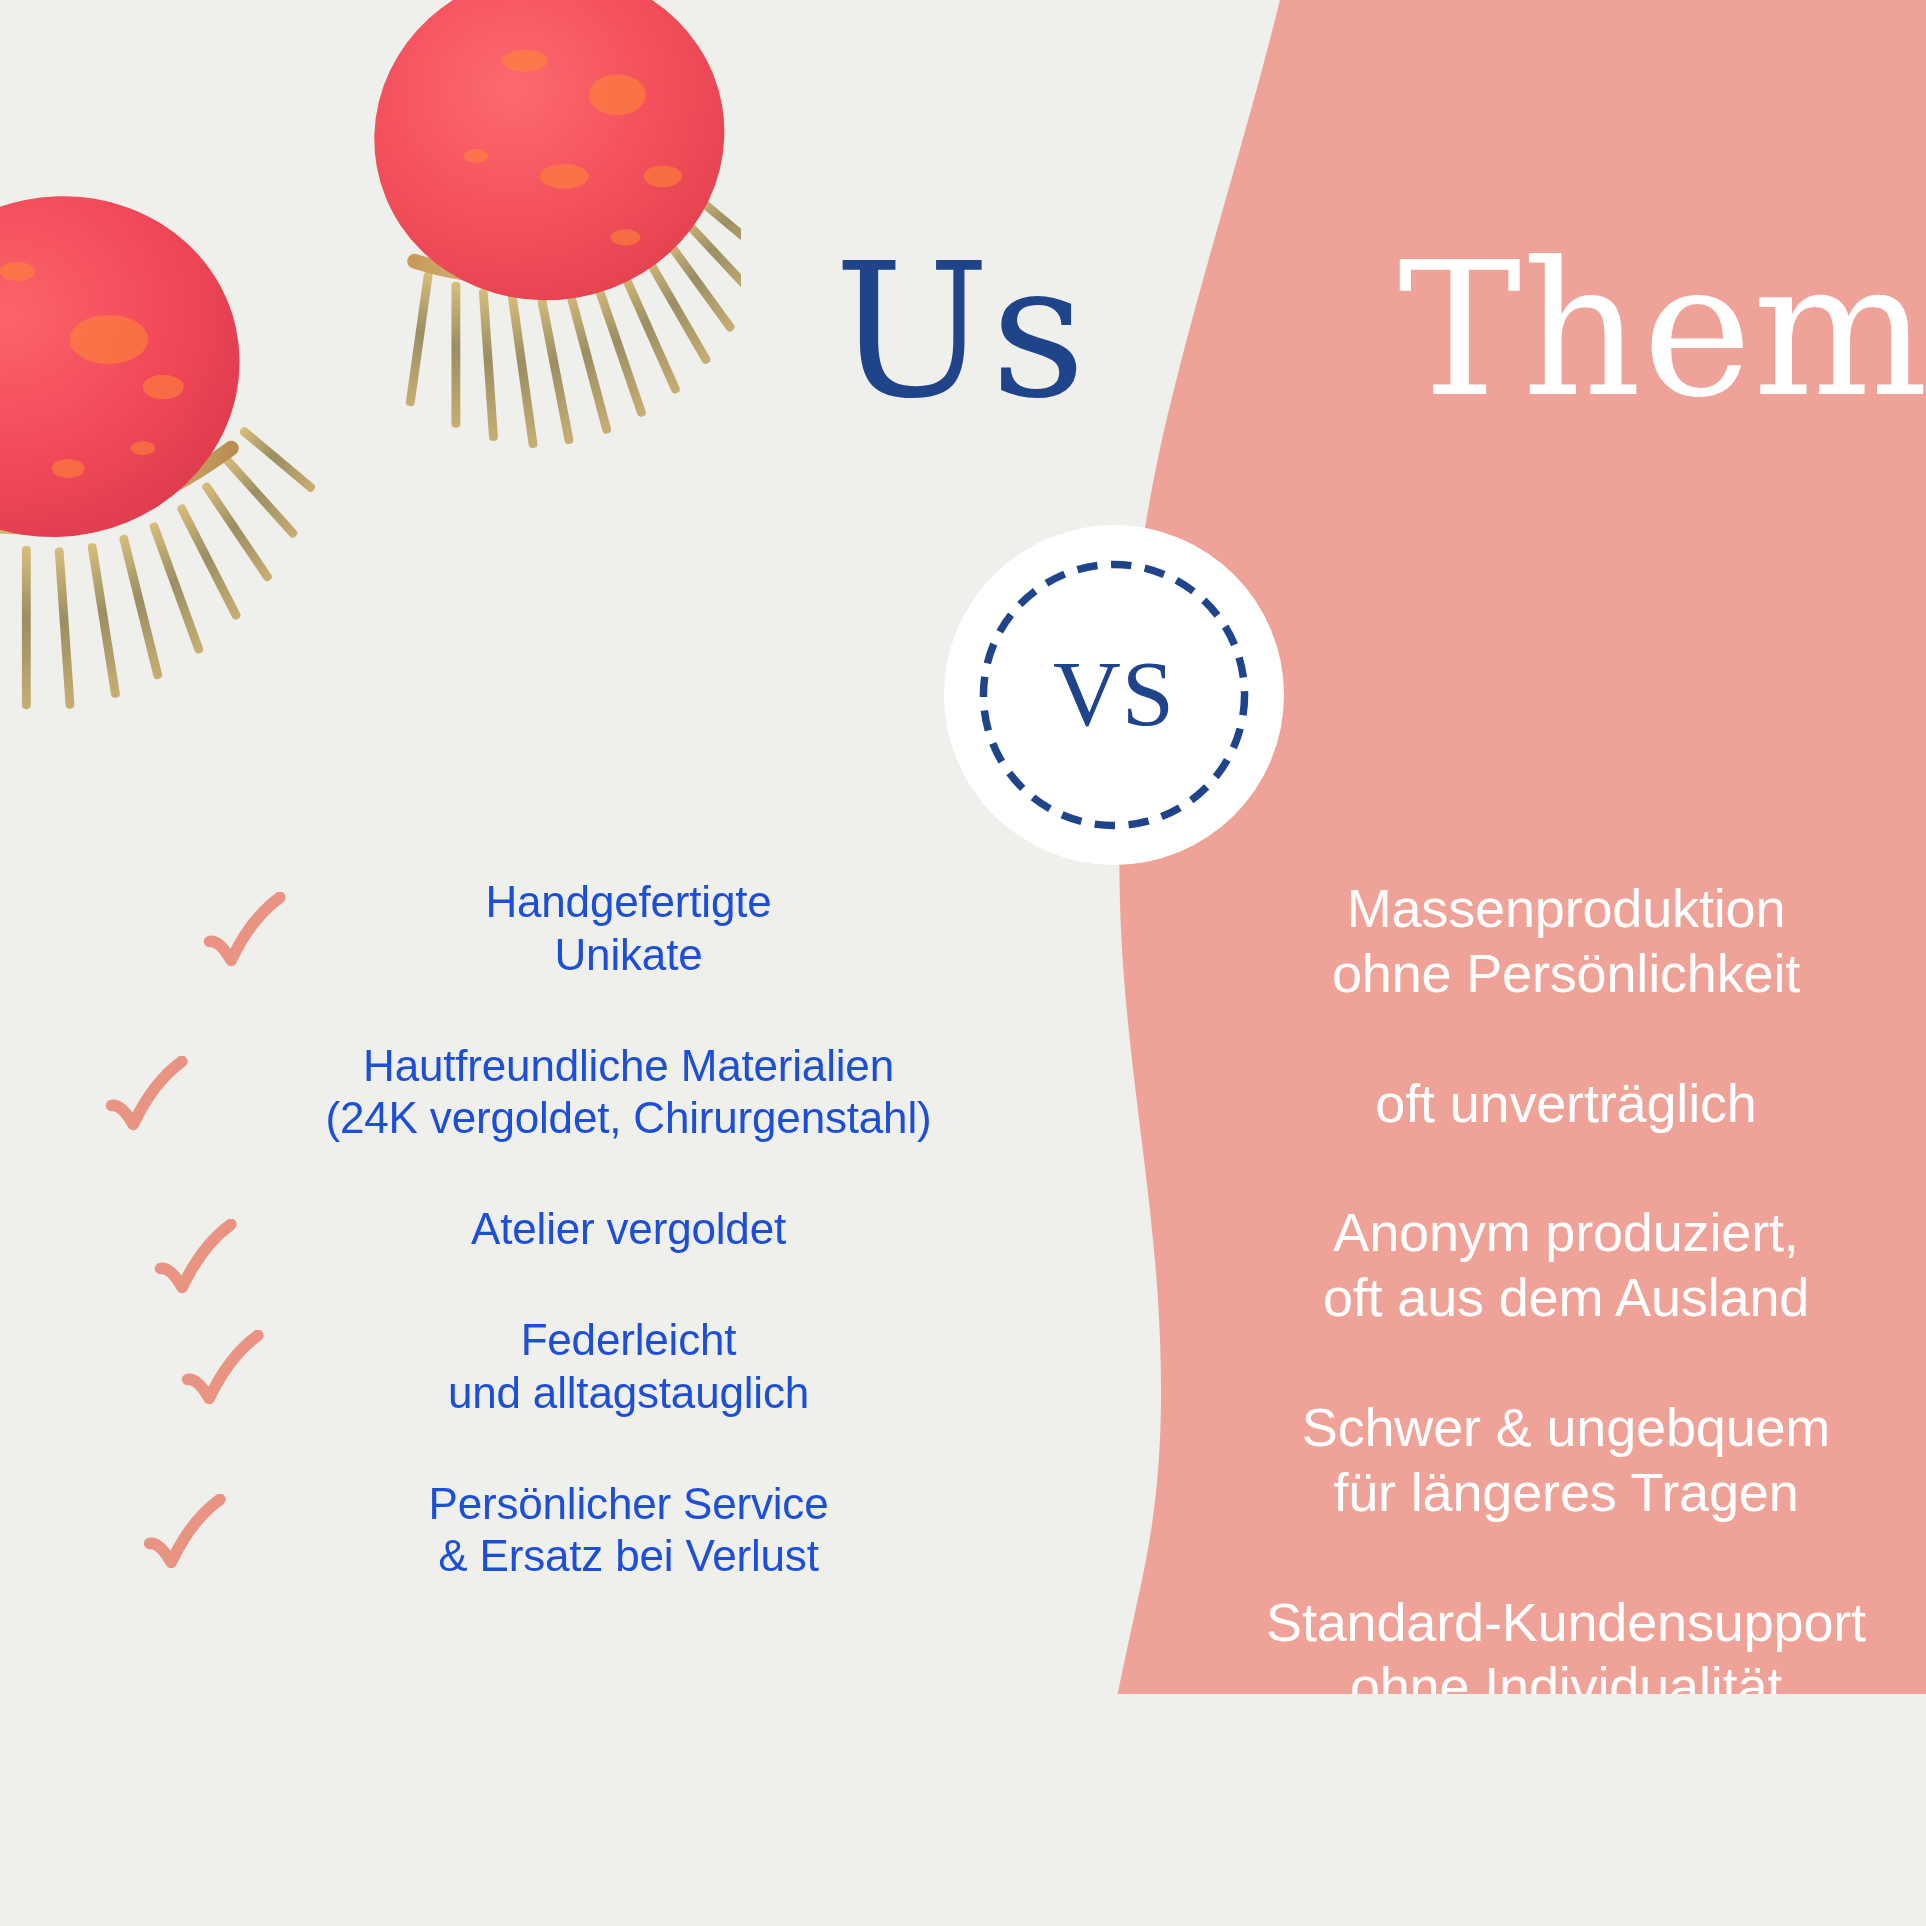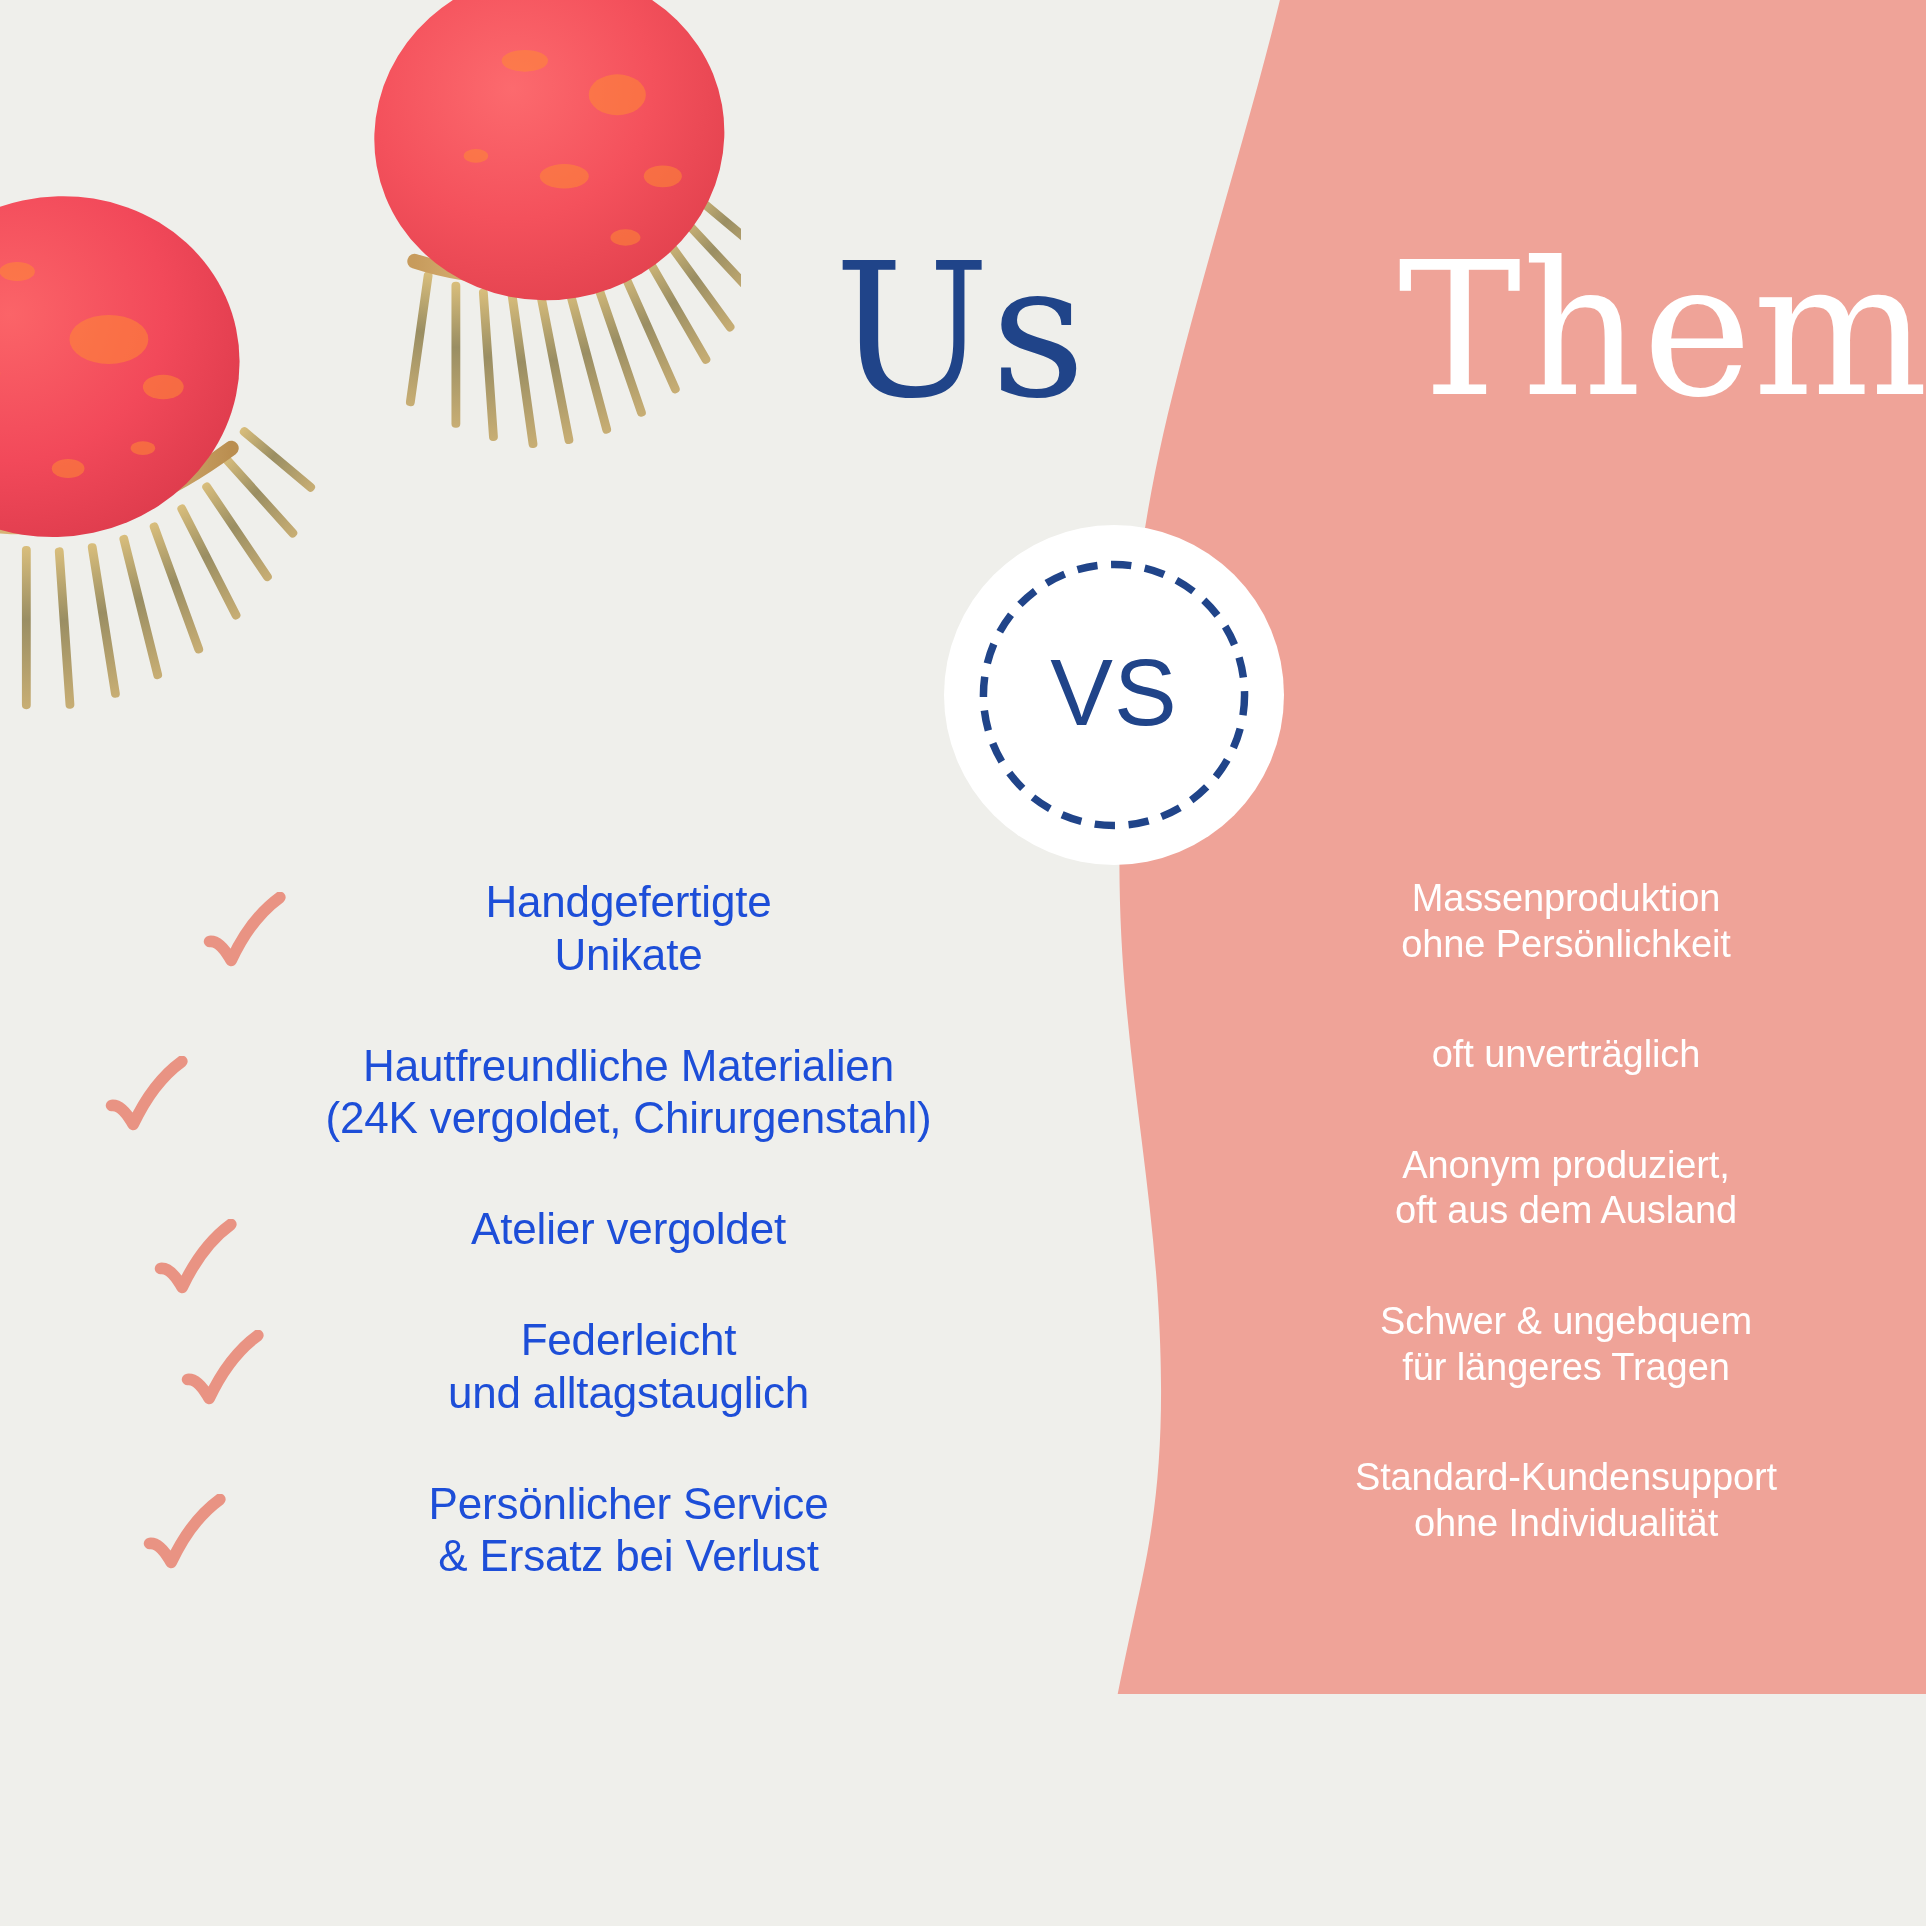--- a/index.html
+++ b/index.html
@@ -78,21 +78,21 @@
     top: 34px;
     width: 272px;
     height: 272px;
   }
   #vs-text {
     position: absolute;
     inset: 0;
     display: flex;
     align-items: center;
     justify-content: center;
-    font-family: Liberation Sans, sans-serif;
+    font-family: Liberation Serif, serif;
     font-size: 94px;
     color: #204489;
     letter-spacing: 0.01em;
     padding-bottom: 4.1px;
     box-sizing: border-box;
   }
 
   
   #col-us {
     position: absolute;
@@ -124,21 +124,21 @@
   .us-check {
     position: absolute;
     width: 90px;
     height: 90px;
     top: 16.3px;
   }
 
   .them-item {
     text-align: center;
     color: #FFFFFF;
-    font-size: 38px;
+    font-size: 54px;
     line-height: 1.2;
     font-weight: 400;
     letter-spacing: -0.003em;
     margin-bottom: 65px;
   }
   .line { display: block; }
 </style>
 </head>
 <body>
 

